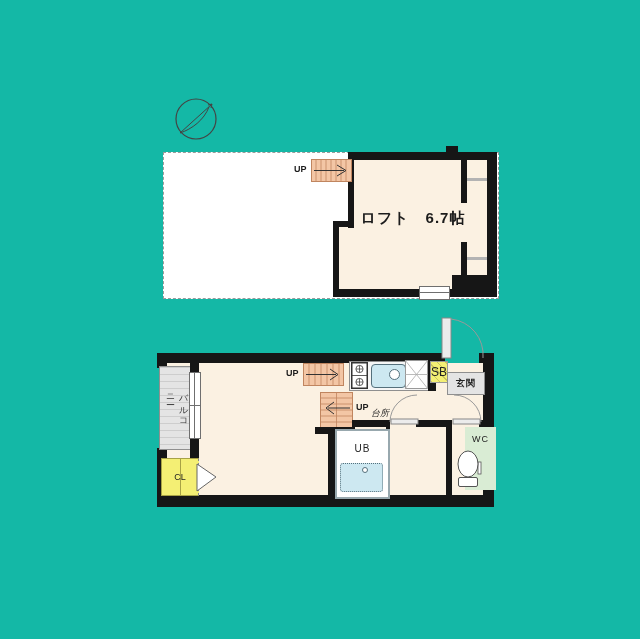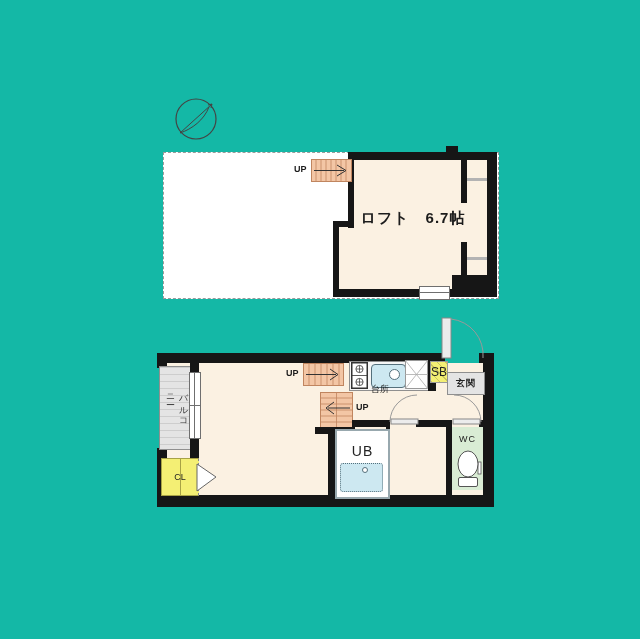--- a/index.html
+++ b/index.html
@@ -27,24 +27,24 @@
             text-align:center;font-size:9px;font-weight:normal;}
   .shoebox{position:absolute;background:var(--yellow);border:1px solid #999;
            background-image:repeating-linear-gradient(45deg,rgba(0,0,0,0.18) 0 1px,transparent 1px 6px);
            font-size:12px;display:flex;align-items:center;justify-content:center;}
   .genkan{position:absolute;background:var(--grayfloor);border:1px solid #8f8f8f;
           display:flex;align-items:center;justify-content:center;font-size:9px;letter-spacing:1px;}
   .counter{position:absolute;background:#f6f6f6;border:1px solid #8f8f8f;}
   .sink{position:absolute;background:var(--blue);border:1px solid #55707c;border-radius:4px;}
   .faucet{position:absolute;width:9px;height:9px;border:1px solid #55707c;border-radius:50%;background:#fff;}
   .ubroom{position:absolute;background:#fff;border:2px solid #98a8ae;}
-  .ubroom b{position:absolute;left:0;top:12px;width:100%;text-align:center;font-size:14px;font-weight:normal;letter-spacing:1px;}
+  .ubroom b{position:absolute;left:0;top:12px;width:100%;text-align:center;font-size:10px;font-weight:normal;letter-spacing:1px;}
   .tub{position:absolute;background:var(--blue);border:1px dotted #55707c;border-radius:3px;}
   .tub i{position:absolute;left:50%;top:3px;width:4px;height:4px;border:1px solid #55707c;border-radius:50%;background:#fff;}
-  .greenroom{position:absolute;background:var(--green);}
+  .greenroom{position:absolute;background:var(--green);margin-left:13px;}
   .greenroom b{position:absolute;left:0;width:100%;text-align:center;font-size:9px;font-weight:normal;letter-spacing:1px;}
   .washer{position:absolute;background:#fff;border:1px solid #777;}
   .washer i{position:absolute;left:3px;top:3px;width:4px;height:4px;border:1px solid #777;border-radius:50%;}
   .sink2{position:absolute;background:var(--blue);border:1px solid #777;}
   .sink2 i{position:absolute;left:2px;right:2px;bottom:3px;height:5px;border:1px solid rgba(85,112,124,.6);}
   svg{position:absolute;overflow:visible;}
 </style>
 </head>
 <body>
 
@@ -164,21 +164,21 @@
     <path d="M5,7 h7 M8.5,3.5 v7" stroke="#333" stroke-width="0.7"></path>
     <circle cx="8.5" cy="20" r="3.6" fill="none" stroke="#333" stroke-width="0.8"></circle>
     <path d="M5,20 h7 M8.5,16.5 v7" stroke="#333" stroke-width="0.7"></path>
   </svg>
   <div class="sink" style="left:371px;top:364px;width:33px;height:22px;"></div>
   <div class="faucet" style="left:389px;top:369px;"></div>
   <svg style="left:405px;top:360px;" width="23" height="29" viewBox="0 0 23 29">
     <rect x="0.5" y="0.5" width="22" height="28" fill="#fff" stroke="#999" stroke-width="1"></rect>
     <path d="M0,0 L23,29 M23,0 L0,29 M0,14.5 L23,14.5" stroke="#aaa" stroke-width="0.8" fill="none"></path>
   </svg>
-  <div class="txt" style="left:360px;top:384px;width:40px;text-align:center;font-size:9px;">台所</div>
+  <div class="txt" style="left:360px;top:408px;width:40px;text-align:center;font-size:9px;font-style:italic;">台所</div>
 
   <div class="wall" style="left:428px;top:358px;width:8px;height:33px;"></div>
 
   <div class="shoebox" style="left:430px;top:361px;width:16px;height:20px;">
     <span>SB</span>
   </div>
   <div class="genkan" style="left:447px;top:372px;width:36px;height:21px;font-weight:bold;">
     <span>玄関</span>
   </div>
   <svg style="left:441px;top:317px;" width="44" height="45" viewBox="0 0 44 45">

